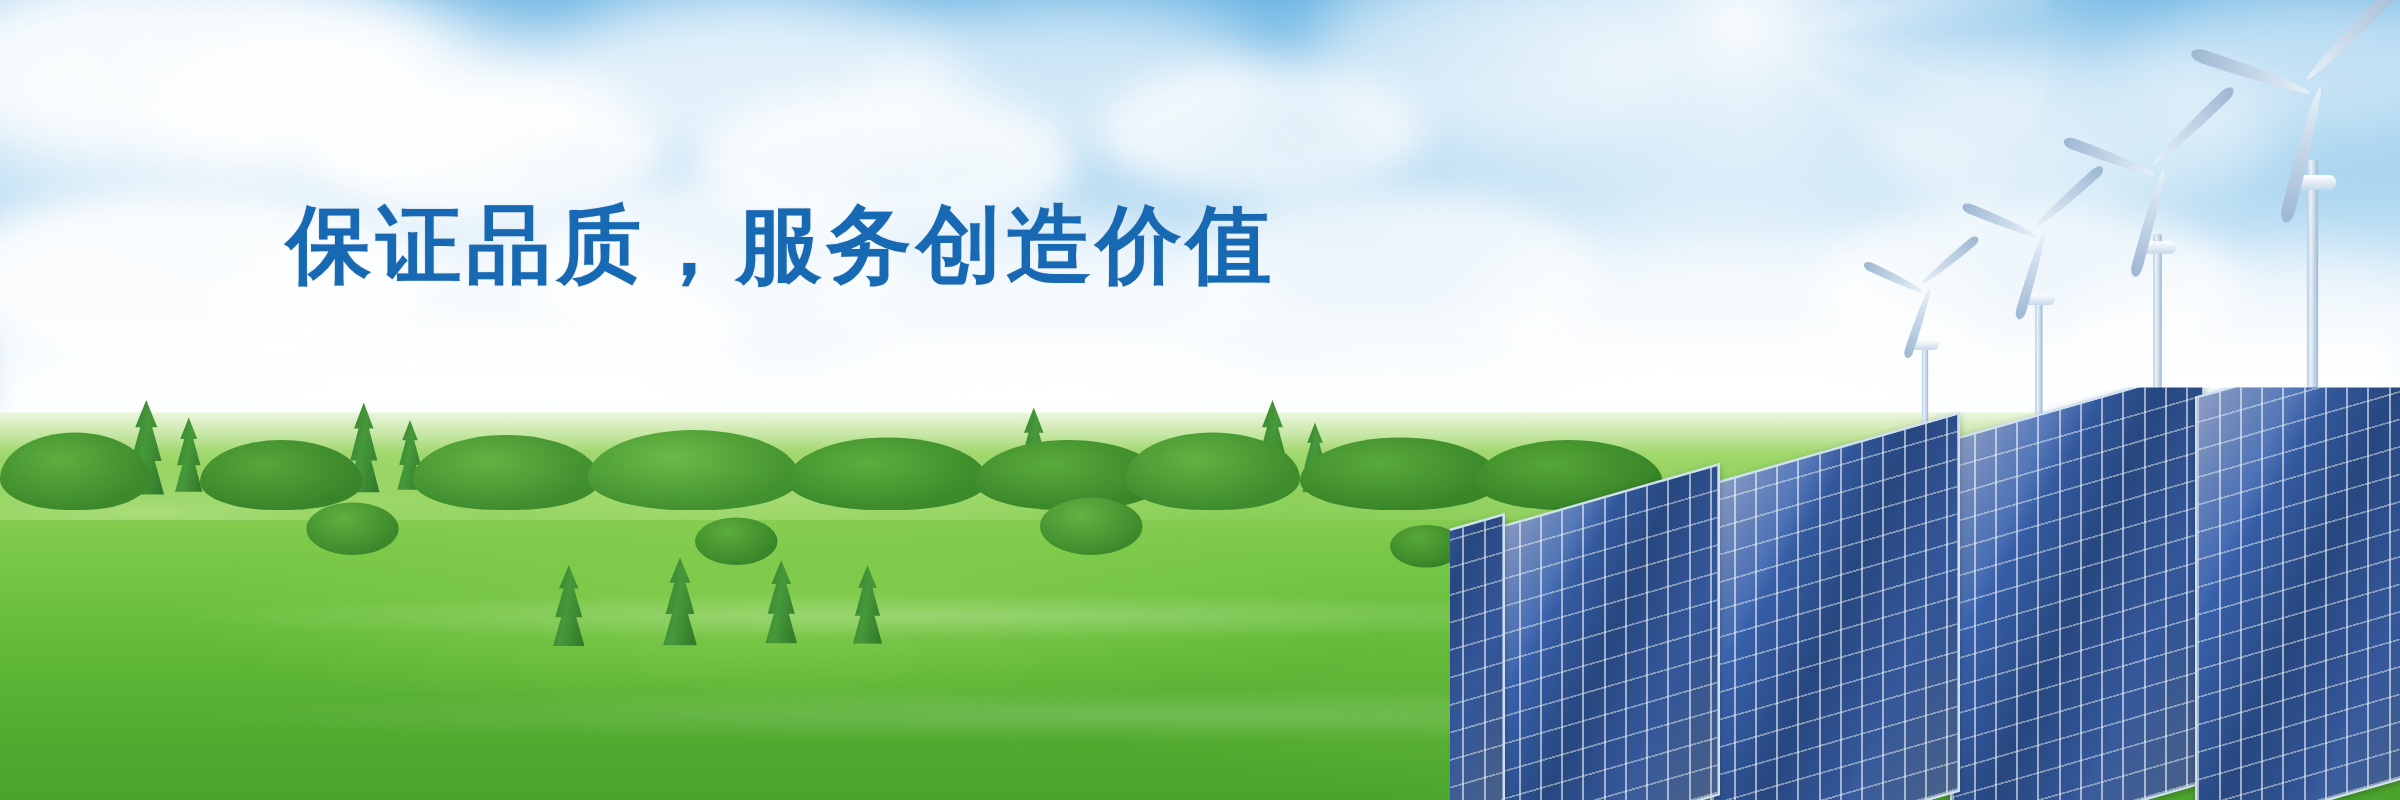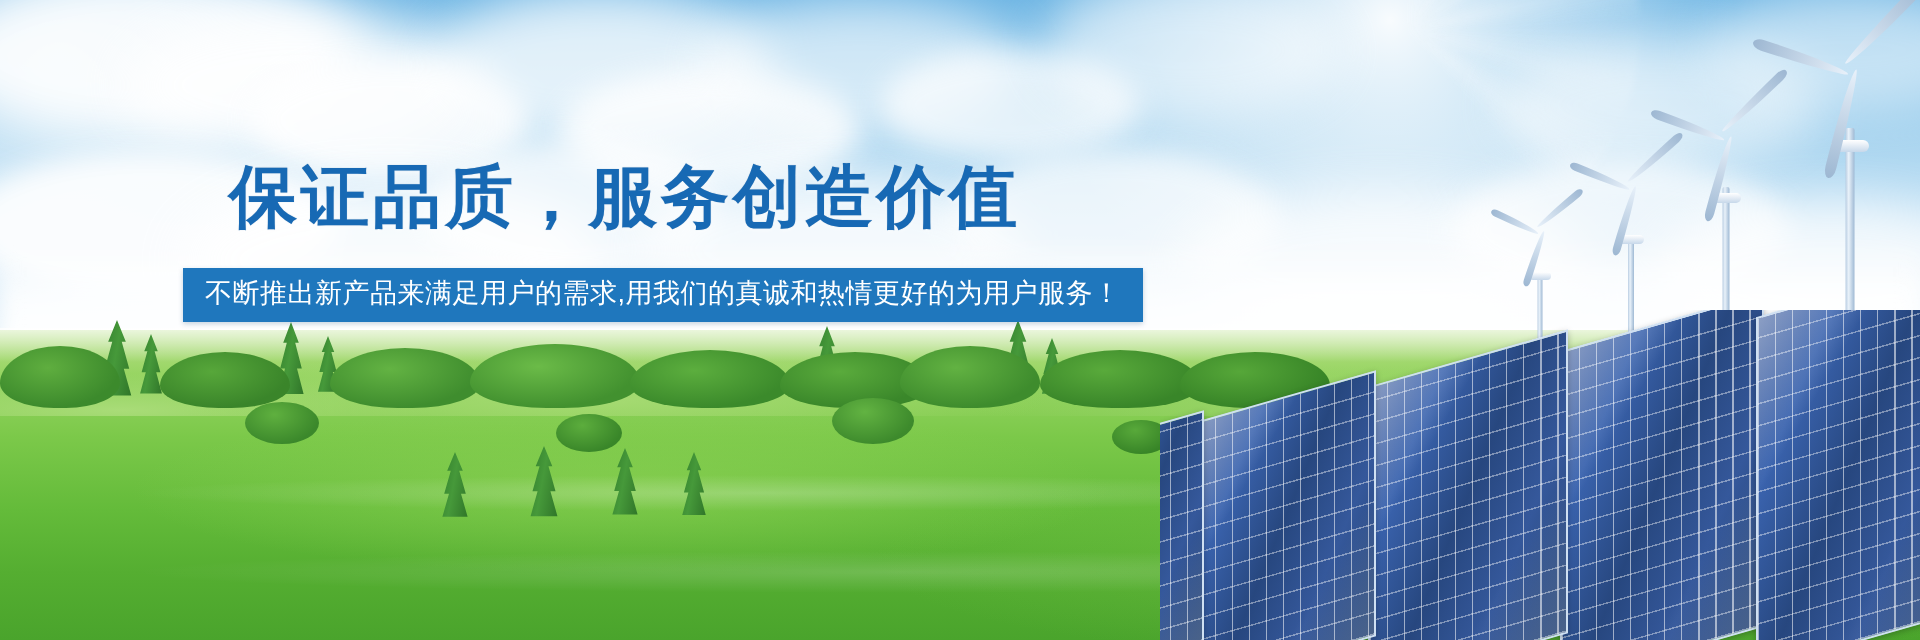--- a/index.html
+++ b/index.html
@@ -277,18 +277,15 @@
     <div class="panel" style="left:36px;top:86px;width:176px;height:262px;transform:skewY(-16deg);">
       <div class="glint"></div>
     </div>
     <div class="panel" style="left:-94px;top:120px;width:134px;height:228px;transform:skewY(-16deg);">
       <div class="glint"></div>
     </div>
   </div>
 
   <div class="copy">
     <div class="headline">保证品质，服务创造价值</div>
-    <div class="subbar">
-      <div class="subtitle">不断推出新产品来满足用户的需求,用我们的真诚和热情更好的为用户服务！</div>
-    </div>
   </div>
 
 </div>
 
 </body></html>

